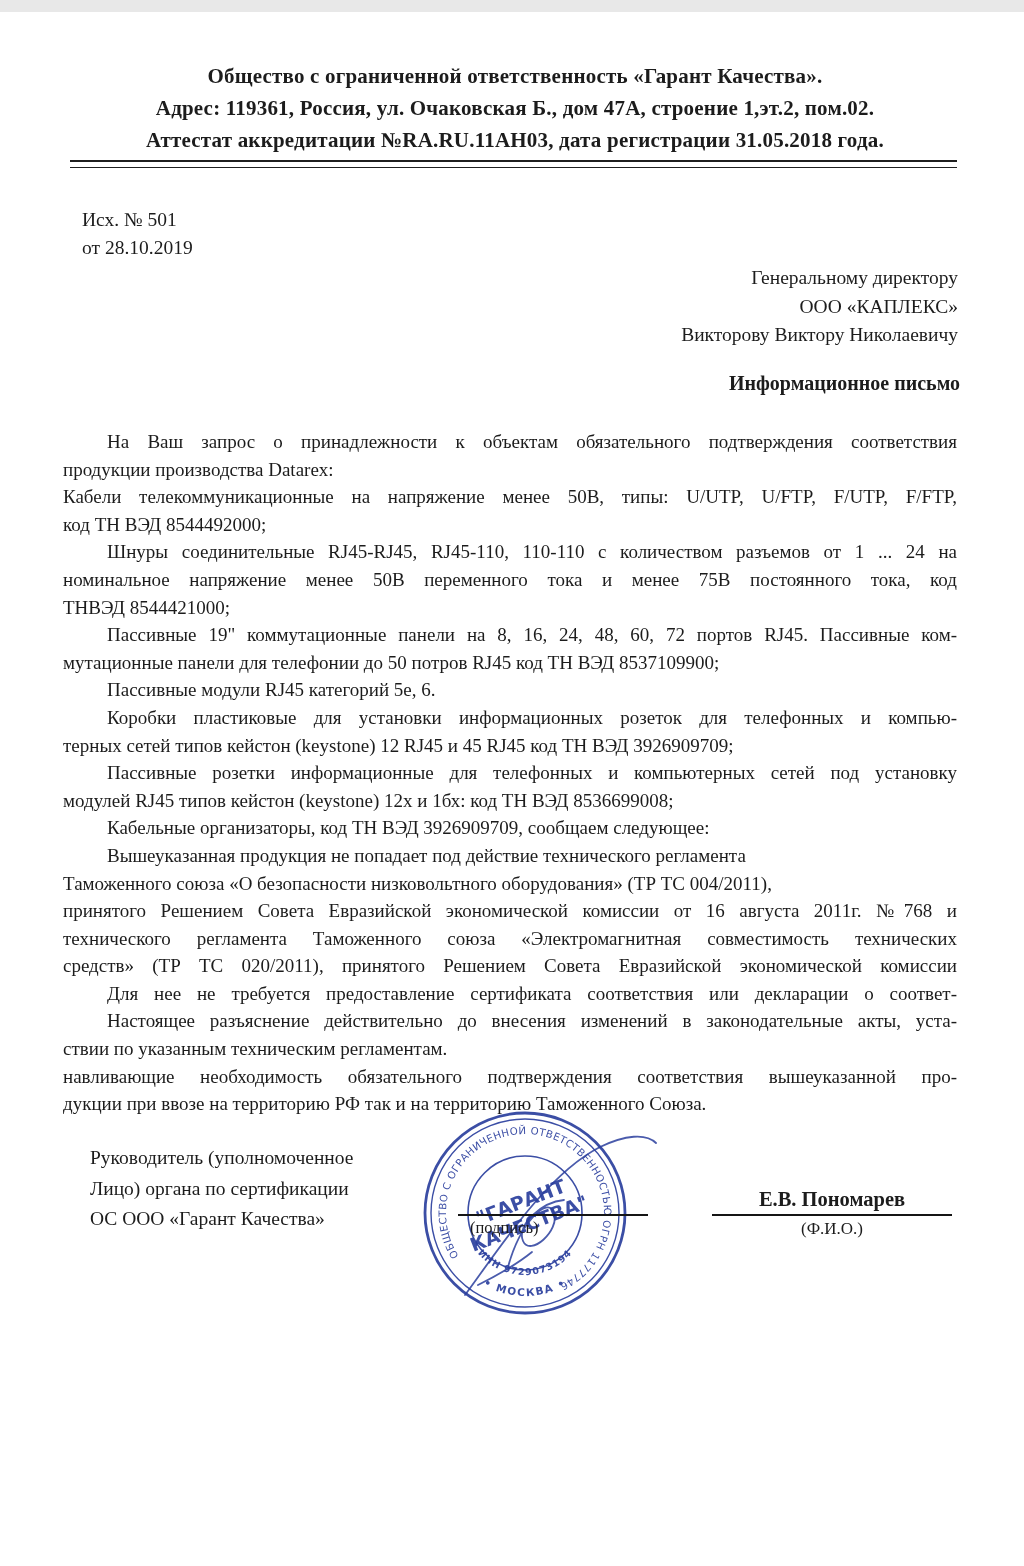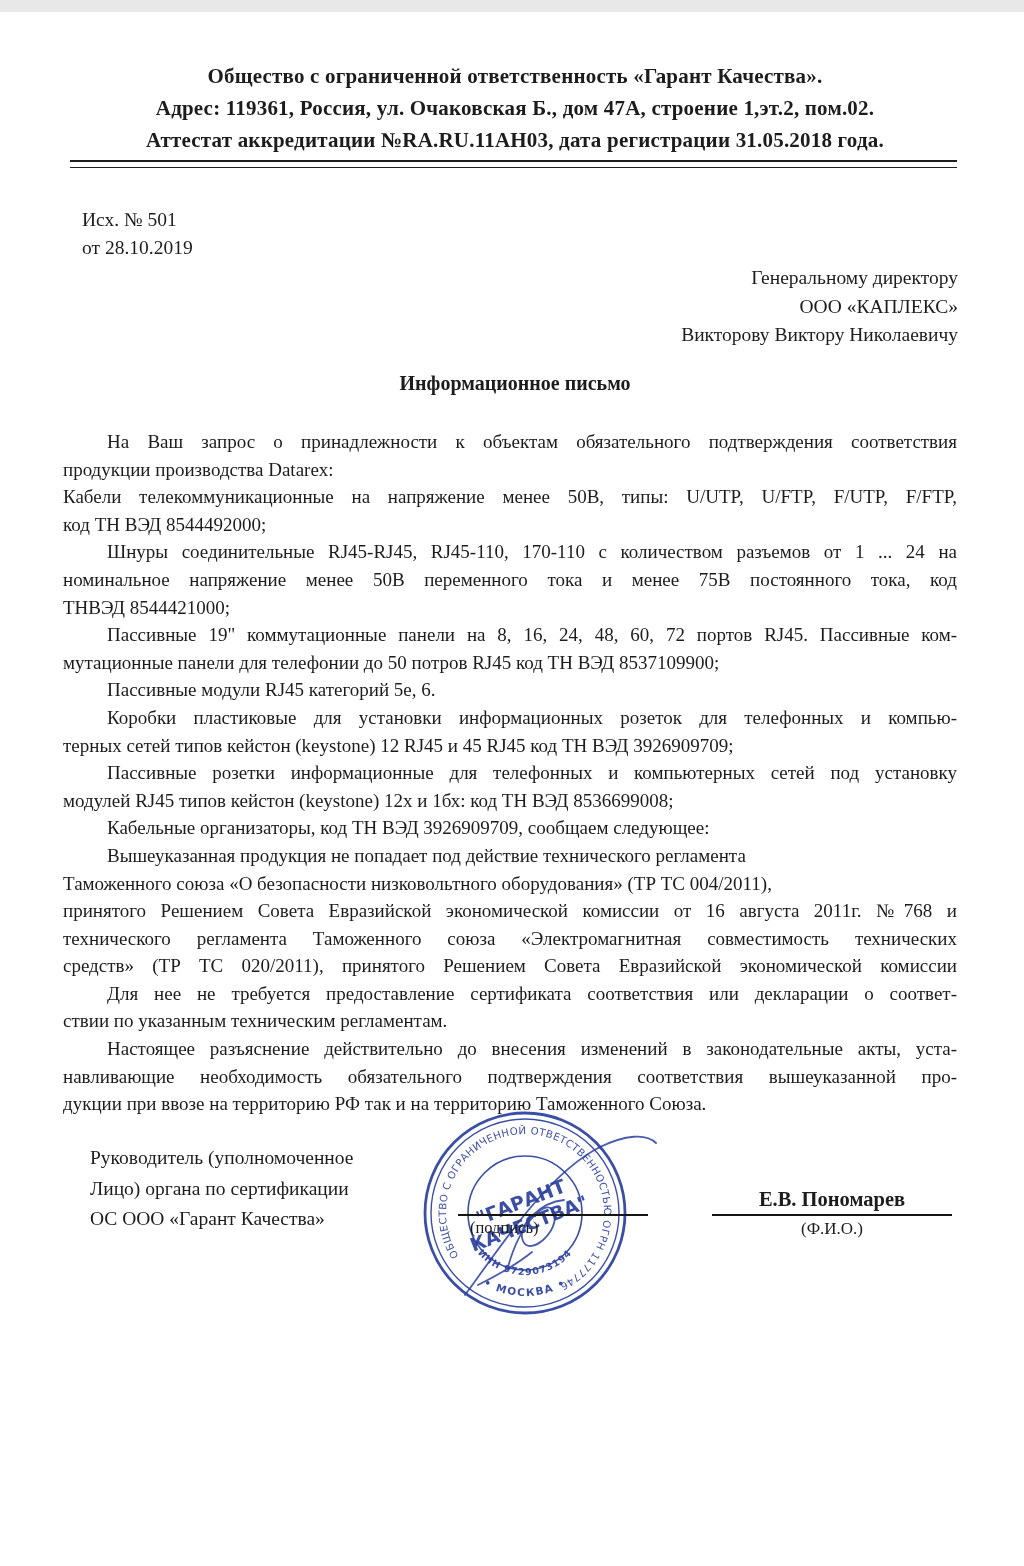--- a/index.html
+++ b/index.html
@@ -24,21 +24,21 @@
     height:5px;
     border-top:2.5px solid #1f1f1f;
     border-bottom:1.5px solid #1f1f1f;
   }
   
   .ref { position:absolute; top:194px; left:82px; font-size:19.5px; line-height:28px; }
   .addr { position:absolute; top:252px; right:66px; text-align:right; font-size:19.5px; line-height:28.5px; }
   
   .title {
     position:absolute; top:360px; left:70px; width:890px;
-    text-align:center; font-weight:bold; font-size:20px;
+    text-align:right; font-weight:bold; font-size:20px;
   }
   
   .body { position:absolute; top:416px; left:63px; width:894px; font-size:19px; line-height:27.6px; }
   .bl { width:100%; }
   .ind { text-indent:44px; }
   .jst { text-align:justify; text-align-last:justify; }
   
   .sig-left { position:absolute; top:1131px; left:90px; font-size:19.5px; line-height:30.5px; }
   .stamp-wrap { position:absolute; top:1093px; left:420px; width:240px; height:220px; z-index:2; }
   .sig-line {
@@ -83,39 +83,39 @@
     <div>Викторову Виктору Николаевичу</div>
   </div>
 
   <div class="title">Информационное письмо</div>
 
   <div class="body">
     <div class="bl ind jst">На Ваш запрос о принадлежности к объектам обязательного подтверждения соответствия</div>
     <div class="bl">продукции производства Datarex:</div>
     <div class="bl jst">Кабели телекоммуникационные на напряжение менее 50В, типы: U/UTP, U/FTP, F/UTP, F/FTP,</div>
     <div class="bl">код ТН ВЭД 8544492000;</div>
-    <div class="bl ind jst">Шнуры соединительные RJ45-RJ45, RJ45-110, 170-110 с количеством разъемов от 1 ... 24 на</div>
+    <div class="bl ind jst">Шнуры соединительные RJ45-RJ45, RJ45-110, 110-110 с количеством разъемов от 1 ... 24 на</div>
     <div class="bl jst">номинальное напряжение менее 50В переменного тока и менее 75В постоянного тока, код</div>
     <div class="bl">ТНВЭД 8544421000;</div>
     <div class="bl ind jst">Пассивные 19" коммутационные панели на 8, 16, 24, 48, 60, 72 портов RJ45. Пассивные ком-</div>
     <div class="bl">мутационные панели для телефонии до 50 потров RJ45 код ТН ВЭД 8537109900;</div>
     <div class="bl ind">Пассивные модули RJ45 категорий 5е, 6.</div>
     <div class="bl ind jst">Коробки пластиковые для установки информационных розеток для телефонных и компью-</div>
     <div class="bl">терных сетей типов кейстон (keystone) 12 RJ45 и 45 RJ45 код ТН ВЭД 3926909709;</div>
     <div class="bl ind jst">Пассивные розетки информационные для телефонных и компьютерных сетей под установку</div>
     <div class="bl">модулей RJ45 типов кейстон (keystone) 12х и 1бх: код ТН ВЭД 8536699008;</div>
     <div class="bl ind">Кабельные организаторы, код ТН ВЭД 3926909709, сообщаем следующее:</div>
     <div class="bl ind">Вышеуказанная продукция не попадает под действие технического регламента</div>
     <div class="bl">Таможенного союза «О безопасности низковольтного оборудования» (ТР ТС 004/2011),</div>
     <div class="bl jst">принятого Решением Совета Евразийской экономической комиссии от 16 августа 2011г. №768 и</div>
     <div class="bl jst">технического регламента Таможенного союза «Электромагнитная совместимость технических</div>
     <div class="bl jst">средств» (ТР ТС 020/2011), принятого Решением Совета Евразийской экономической комиссии</div>
     <div class="bl ind jst">Для нее не требуется предоставление сертификата соответствия или декларации о соответ-</div>
+    <div class="bl ind jst">Настоящее разъяснение действительно до внесения изменений в законодательные акты, уста-</div>
     <div class="bl">ствии по указанным техническим регламентам.</div>
-    <div class="bl ind jst">Настоящее разъяснение действительно до внесения изменений в законодательные акты, уста-</div>
     <div class="bl jst">навливающие необходимость обязательного подтверждения соответствия вышеуказанной про-</div>
     <div class="bl">дукции при ввозе на территорию РФ так и на территорию Таможенного Союза.</div>
   </div>
 
   <div class="sig-left">
     <div>Руководитель (уполномоченное</div>
     <div>Лицо) органа по сертификации</div>
     <div>ОС ООО «Гарант Качества»</div>
   </div>
 

